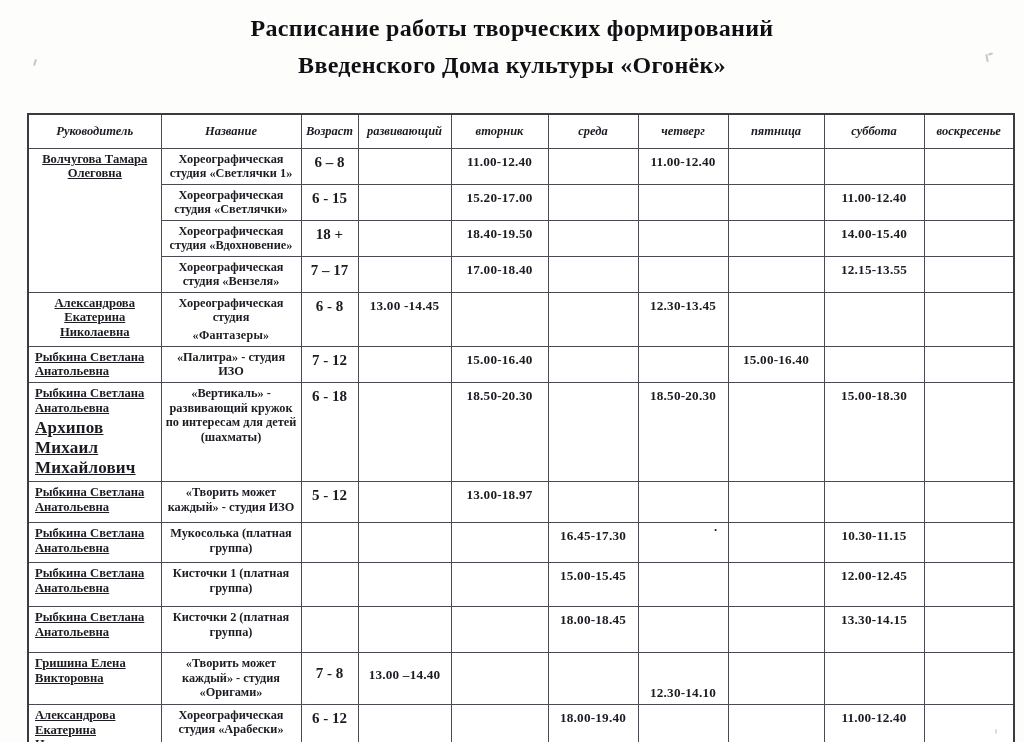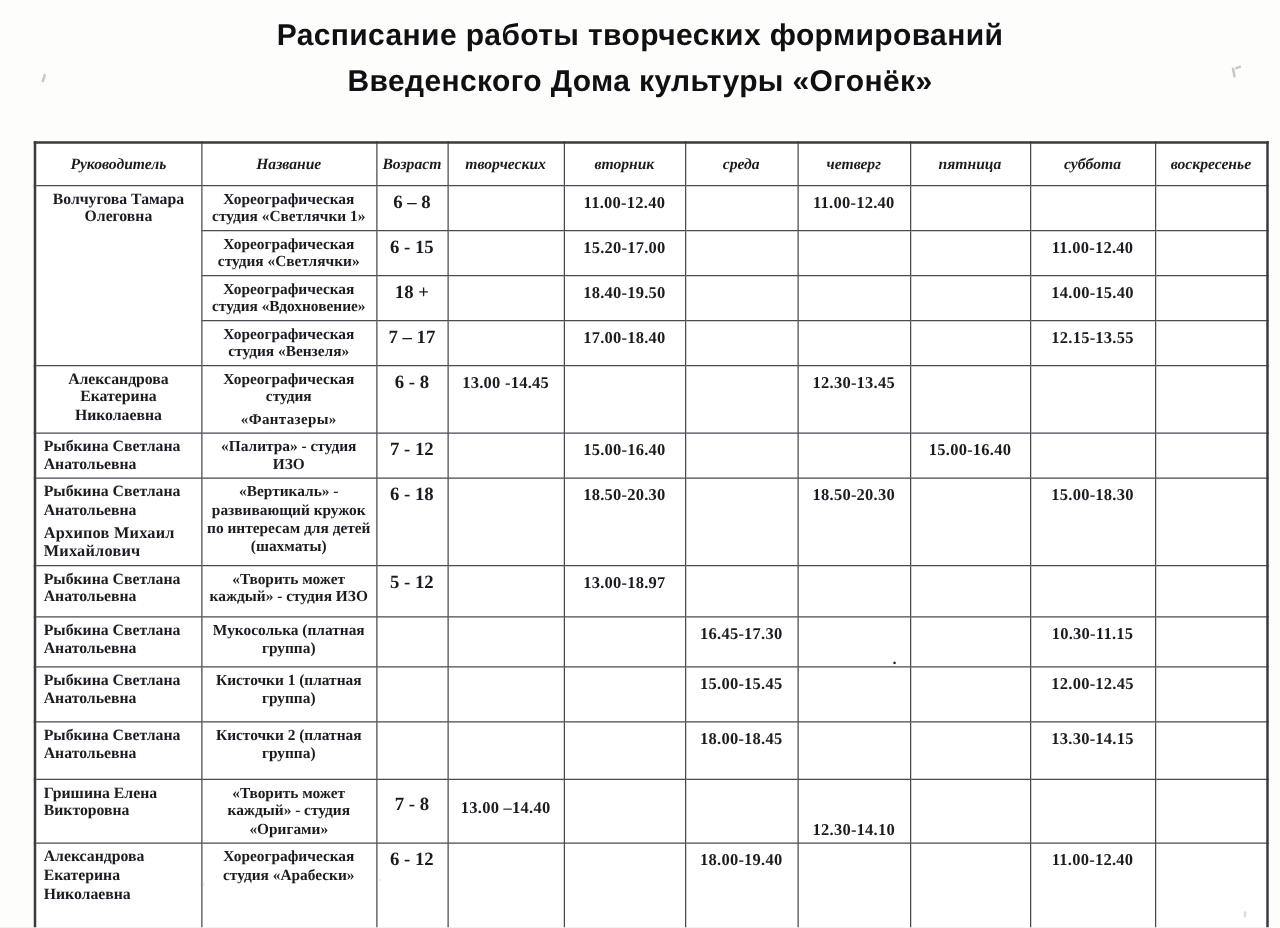--- a/index.html
+++ b/index.html
@@ -8,21 +8,21 @@
     width:1024px;height:742px;
     background:#fdfdfc;
     overflow:hidden;
     font-family:"Liberation Serif","DejaVu Serif",serif;
     color:#1b1b22;
   }
   
   .title{
     position:absolute;top:10px;left:0;width:100%;
     text-align:center;
-    font-family:Liberation Sans, sans-serif;
+    font-family:Liberation Serif, serif;
     font-weight:600;
     font-size:24px;
     line-height:37px;
     color:#101014;
     letter-spacing:.3px;
   }
   
   table.sched{
     position:absolute;left:27px;top:113px;
     width:986px;
@@ -44,26 +44,26 @@
     margin-top:16px;
   }
   .sched td{
     padding:3px 3px;
     vertical-align:top;
     text-align:center;
     font-weight:bold;
     font-size:12.3px;
     line-height:1.18;
   }
-  .sched td.lead{font-size:12.6px;}
+  .sched td.lead{font-size:12.6px;text-decoration:underline;}
   .sched td.lead.l{text-align:left;padding-left:6px;margin-top:20px;}
   .sched td.time{font-size:13.2px;white-space:nowrap;padding-top:5px;letter-spacing:.2px;}
   .sched td.age{font-size:15px;white-space:nowrap;padding-top:5px;}
   .bigname{display:block;font-size:12px;margin-top:3px;letter-spacing:.3px;}
-  .lead2{display:block;font-size:13px;margin-top:2px;letter-spacing:.2px;}
+  .lead2{display:block;font-size:17px;margin-top:2px;letter-spacing:.2px;}
   
   .artifact{position:absolute;background:#9a9a9a;opacity:.55;}
   .art-tl{left:34px;top:59px;width:2px;height:7px;transform:rotate(18deg);border-radius:2px;}
   .art-tr1{left:986px;top:54px;width:2px;height:8px;transform:rotate(-12deg);border-radius:2px;}
   .art-tr2{left:988px;top:53px;width:5px;height:2px;transform:rotate(-20deg);border-radius:2px;}
   .art-br{left:995px;top:729px;width:2px;height:5px;opacity:.35;border-radius:2px;}
   .speck1{left:160px;top:706px;width:4px;height:3px;opacity:.12;border-radius:50%;}
   .speck2{left:300px;top:703px;width:6px;height:2px;opacity:.10;border-radius:50%;}
   .stray-dot{
     position:absolute;left:714px;top:519px;
@@ -91,21 +91,21 @@
       <col style="width:90px">
         <col style="width:96px">
         <col style="width:100px">
       <col style="width:90px">
     </colgroup>
     <tbody>
         <tr style="height:34px">
       <th>Руководитель</th>
       <th>Название</th>
       <th>Возраст</th>
-      <th>творческих</th>
+      <th>развивающий</th>
       <th>вторник</th>
       <th>среда</th>
       <th>четверг</th>
       <th>пятница</th>
       <th>суббота</th>
       <th>воскресенье</th>
     </tr>
 
     <tr style="height:30px">
       <td class="lead c" rowspan="4">Волчугова Тамара Олеговна</td>

